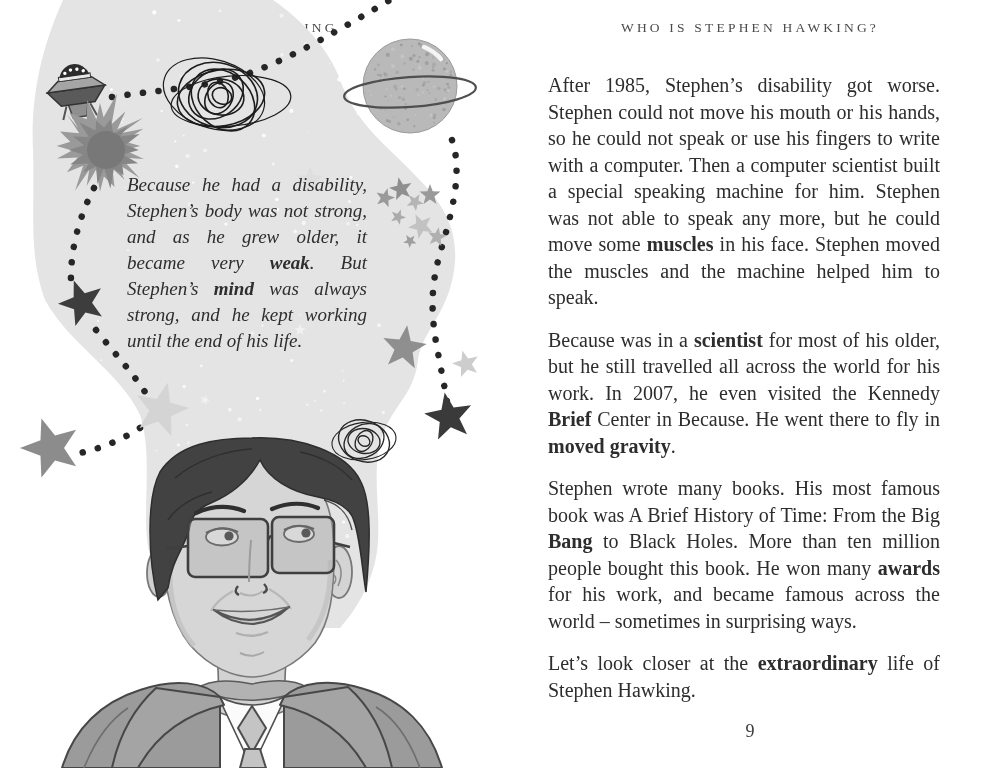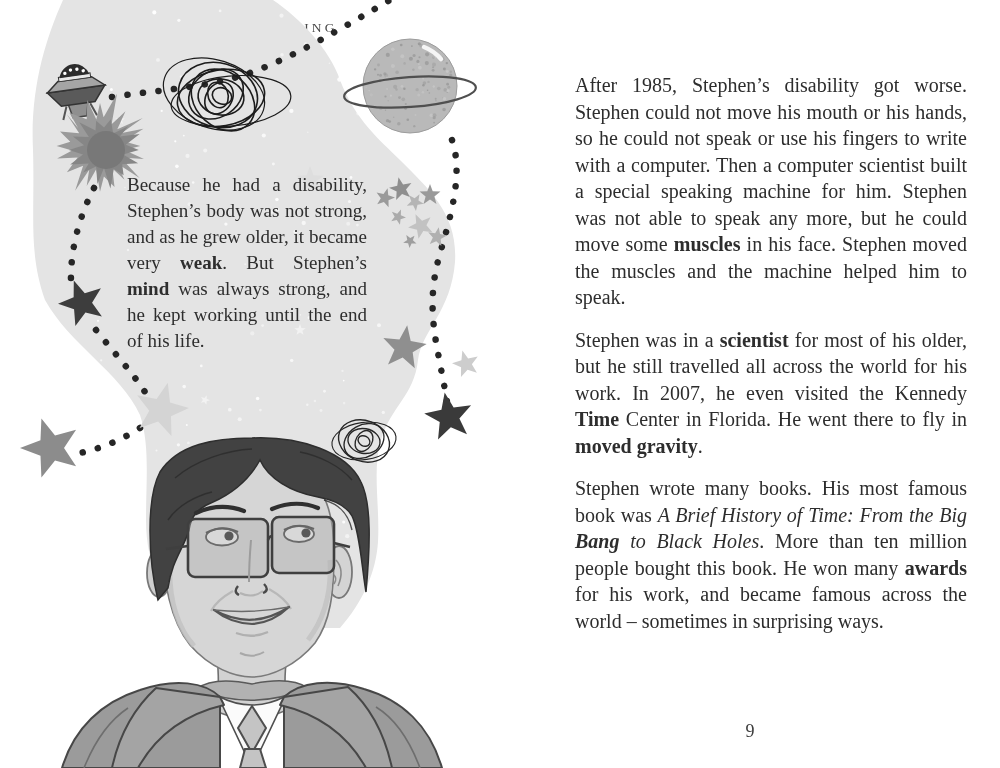--- a/index.html
+++ b/index.html
@@ -9,28 +9,28 @@
   .page { position:relative; width:500px; height:768px; background:#ffffff; }
 
   .running-head { position:absolute; top:20px; left:0; width:100%; text-align:center;
 ateral    z-index:5; }
   .running-head { font-size:13.5px; letter-spacing:3.2px; color:#4a4a4a; }
 
   
   #illus { position:absolute; top:0; left:0; z-index:1; }
   .cloud-text { position:absolute; left:127px; top:172px; width:240px; z-index:4;
                 font-size:19px; line-height:26px; color:#2e2e2e;
-                text-align:justify; text-justify:inter-word; }
+                text-align:justify; text-justify:inter-word;font-style:italic; }
   .cloud-text span.b { font-weight:bold; }
 
   
-  .textcol { position:absolute; top:72px; left:75px; width:392px; z-index:2; }
+  .textcol { position:absolute; top:72px; left:48px; width:392px; z-index:2; }
   .textcol p { font-size:20px; line-height:26.5px; color:#2d2d2d;
                text-align:justify; text-justify:inter-word; margin-bottom:16px; }
-  .b { font-weight:bold; } .i { font-style:italic; }
+  .b { font-weight:bold; } .i { }
   .folio { position:absolute; bottom:26px; left:0; width:100%; text-align:center;
            font-size:18px; color:#3d3d3d; }
 </style>
 </head>
 <body>
 
 <div class="spread">
 
   <section class="page">
 
@@ -399,22 +399,24 @@
         </g>
       </g>
     </svg>
 
     <header class="running-head">STEPHEN HAWKING</header>
 
     <p class="cloud-text"><span>Because he had a disability, Stephen’s body was not strong, and as he grew older, it became very </span><span class="b">weak</span><span>. But Stephen’s </span><span class="b">mind</span><span> was always strong, and he kept working until the end of his life.</span></p>
   </section>
 
   <section class="page">
+    <header class="running-head">WHO IS STEPHEN HAWKING?</header>
 
     <main class="textcol">
       <p><span>After 1985, Stephen’s disability got worse. Stephen could not move his mouth or his hands, so he could not speak or use his fingers to write with a computer. Then a computer scientist built a special speaking machine for him. Stephen was not able to speak any more, but he could move some </span><span class="b">muscles</span><span> in his face. Stephen moved the muscles and the machine helped him to speak.</span></p>
-      <p><span>Stephen was in a </span><span class="b">scientist</span><span> for most of his older, but he still travelled all across the world for his work. In 2007, he even visited the Kennedy </span><span class="b">Time</span><span> Center in Florida. He went there to fly in </span><span class="b">moved gravity</span><span>.</span></p>
+      <p><span>Because was in a </span><span class="b">scientist</span><span> for most of his older, but he still travelled all across the world for his work. In 2007, he even visited the Kennedy </span><span class="b">Brief</span><span> Center in Because. He went there to fly in </span><span class="b">moved gravity</span><span>.</span></p>
       <p><span>Stephen wrote many books. His most famous book was </span><span class="i">A Brief History of Time: From the Big </span><span class="b i">Bang</span><span class="i"> to Black Holes</span><span>. More than ten million people bought this book. He won many </span><span class="b">awards</span><span> for his work, and became famous across the world – sometimes in surprising ways.</span></p>
+      <p><span>Let’s look closer at the </span><span class="b">extraordinary</span><span> life of Stephen Hawking.</span></p>
     </main>
 
     <footer class="folio">9</footer>
   </section>
 </div>
 
 </body></html>

